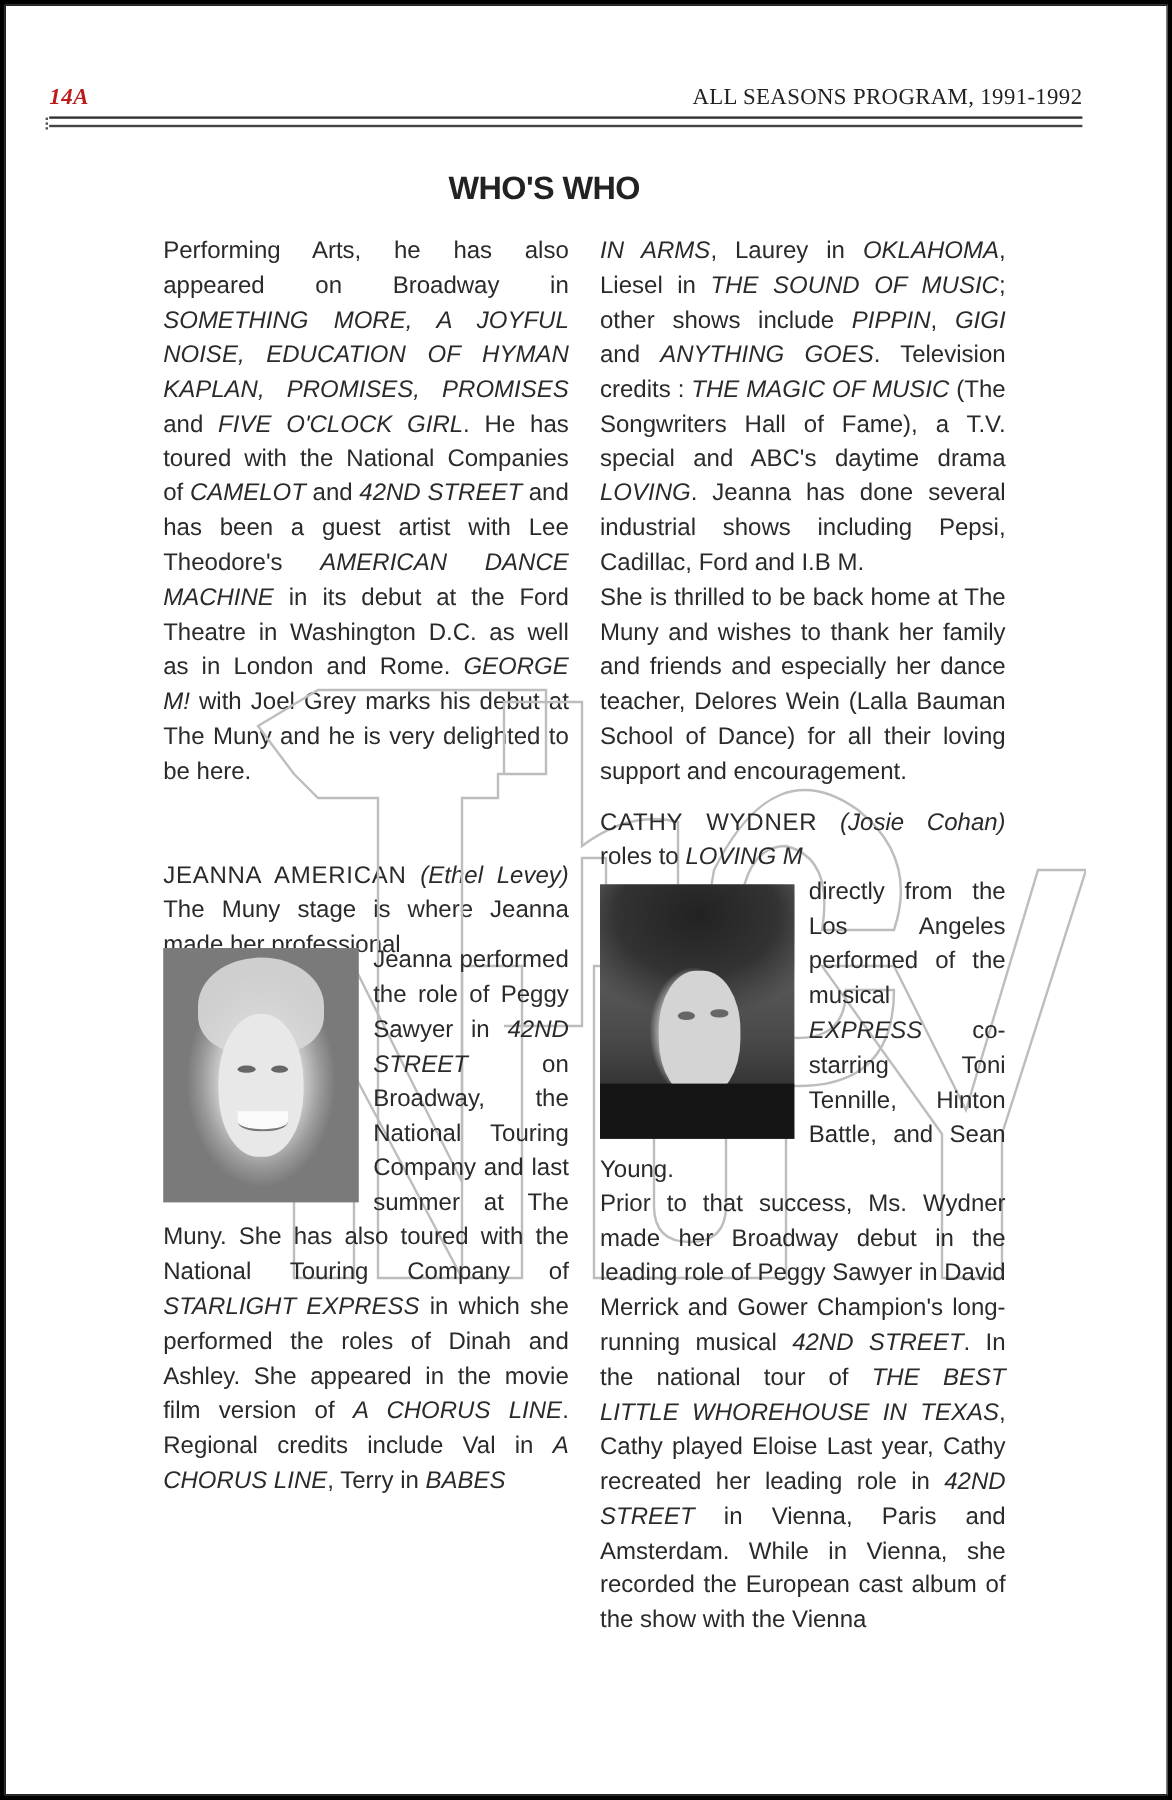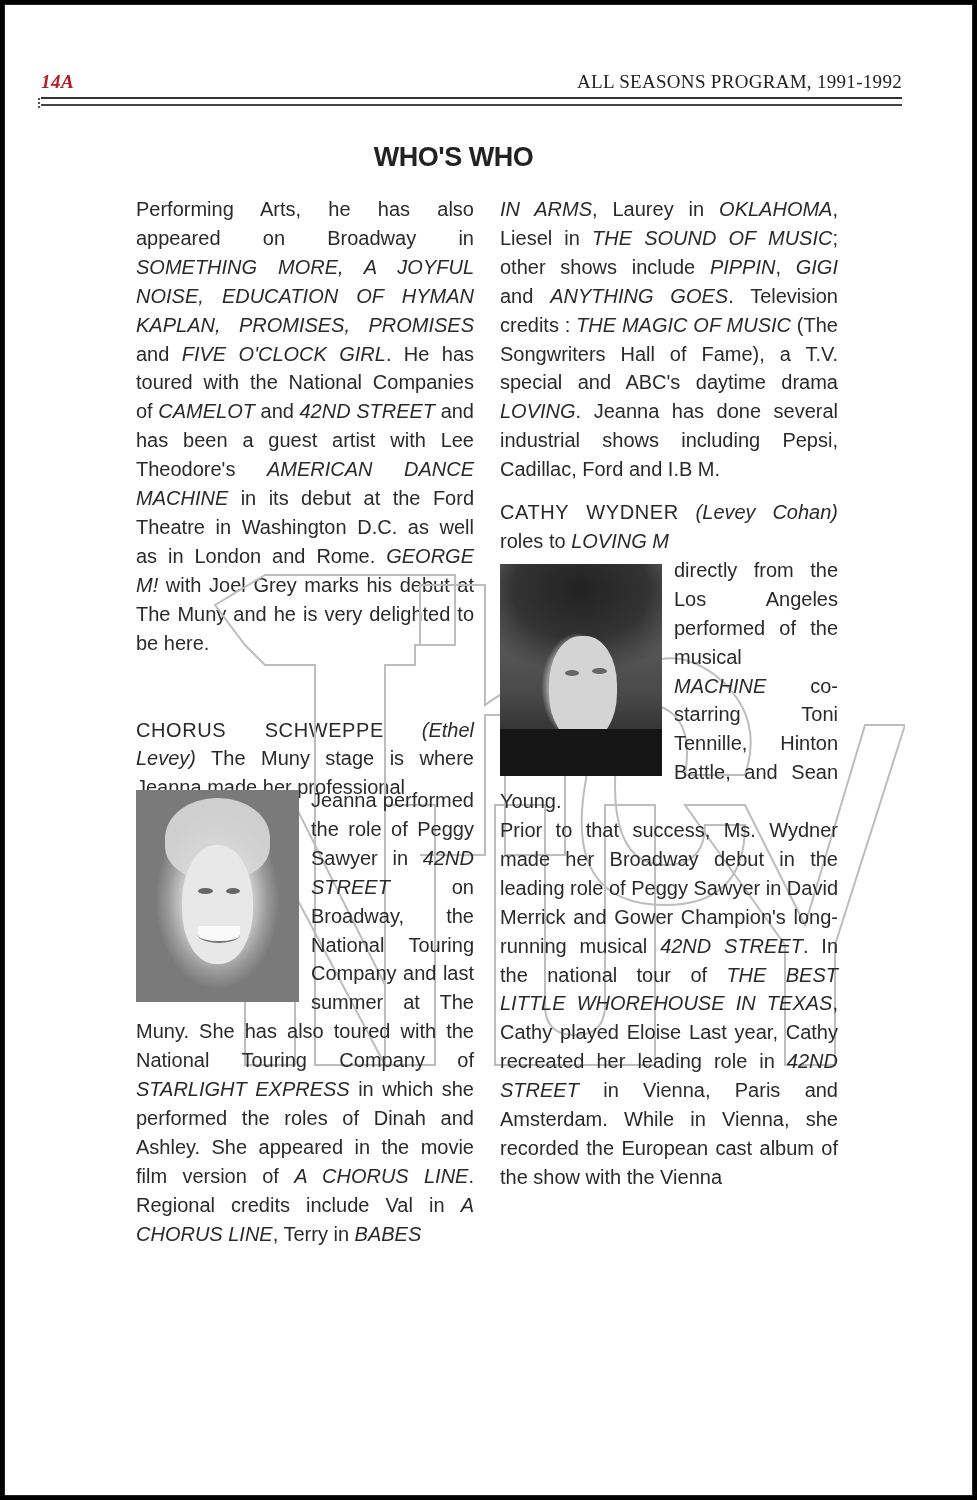--- a/index.html
+++ b/index.html
@@ -62,21 +62,21 @@
 
   <div class="col left">
     <p class="p">
       <span>Performing Arts, he has also appeared on Broadway in </span><i>SOMETHING MORE, A JOYFUL NOISE, EDUCATION OF HYMAN KAPLAN, PROMISES, PROMISES</i><span> and </span><i>FIVE O'CLOCK GIRL</i><span>. He has toured with the National Companies of </span><i>CAMELOT</i><span> and </span><i>42ND STREET</i><span> and has been a guest artist with Lee Theodore's </span><i>AMERICAN DANCE MACHINE</i><span> in its debut at the Ford Theatre in Washington D.C. as well as in London and Rome. </span><i>GEORGE M!</i><span> with Joel Grey marks his debut at The Muny and he is very delighted to be here.</span>
     </p>
 
     <div style="height:58px"></div>
 
     <div class="clearfix">
       <p class="p">
-        <span class="name">CHORUS SCHWEPPE</span>
+        <span class="name">JEANNA AMERICAN</span>
         <i>(Ethel Levey)</i>
         The Muny stage is where Jeanna made her professional
       </p>
     </div>
   </div>
 
   <div class="watermark">
     <svg width="720" height="520" viewBox="0 0 720 520" fill="none" stroke="#bdbdbd" stroke-width="2">
       <path d="M30 40 L80 10 L270 10 L270 80 L230 80 L230 100 L200 100 L200 500 L130 500 L130 100 L80 100 L60 80 Z"></path>
       <path d="M235 80 L235 20 L300 20 L300 140 Q340 110 380 120 L380 290 L320 290 L320 150 L300 150 L300 290 L235 290"></path>
@@ -97,36 +97,39 @@
     </div>
     <p class="p">
       <span>Jeanna performed the role of Peggy Sawyer in </span><i>42ND STREET</i><span> on Broadway, the National Touring Company and last summer at The Muny. She has also toured with the National Touring Company of </span><i>STARLIGHT EXPRESS</i><span> in which she performed the roles of Dinah and Ashley. She appeared in the movie film version of </span><i>A CHORUS LINE</i><span>. Regional credits include Val in </span><i>A CHORUS LINE</i><span>, Terry in </span><i>BABES</i>
     </p>
   </div>
 
   <div class="col right">
     <p class="p">
       <i>IN ARMS</i><span>, Laurey in </span><i>OKLAHOMA</i><span>, Liesel in </span><i>THE SOUND OF MUSIC</i><span>; other shows include </span><i>PIPPIN</i><span>, </span><i>GIGI</i><span> and </span><i>ANYTHING GOES</i><span>. Television credits : </span><i>THE MAGIC OF MUSIC</i><span> (The Songwriters Hall of Fame), a T.V. special and ABC's daytime drama </span><i>LOVING</i><span>. Jeanna has done several industrial shows including Pepsi, Cadillac, Ford and I.B M.</span>
     </p>
+    <p class="p">
+      <span>She is thrilled to be back home at The Muny and wishes to thank her family and friends and especially her dance teacher, Delores Wein (Lalla Bauman School of Dance) for all their loving support and encouragement.</span>
+    </p>
 
     <div style="height:14px"></div>
 
     <div class="clearfix">
       <p class="p">
         <span class="name">CATHY WYDNER</span>
-        <i>(Levey Cohan)</i><span> roles to </span><i>LOVING M</i>
+        <i>(Josie Cohan)</i><span> roles to </span><i>LOVING M</i>
       </p>
       <div class="photo cathy" title="Headshot of Cathy Wydner">
         <div class="cface"></div>
         <div class="eye" style="left:40%;top:50%"></div>
         <div class="eye" style="left:57%;top:49%"></div>
         <div class="cshoulder"></div>
       </div>
       <p class="p">
-        <span> directly from the Los Angeles performed of the musical </span><i>MACHINE</i><span> co-starring Toni Tennille, Hinton Battle, and Sean Young.</span>
+        <span> directly from the Los Angeles performed of the musical </span><i>EXPRESS</i><span> co-starring Toni Tennille, Hinton Battle, and Sean Young.</span>
       </p>
     </div>
     <p class="p">
       <span>Prior to that success, Ms. Wydner made her Broadway debut in the leading role of Peggy Sawyer in David Merrick and Gower Champion's long-running musical </span><i>42ND STREET</i><span>. In the national tour of </span><i>THE BEST LITTLE WHOREHOUSE IN TEXAS</i><span>, Cathy played Eloise Last year, Cathy recreated her leading role in </span><i>42ND STREET</i><span> in Vienna, Paris and Amsterdam. While in Vienna, she recorded the European cast album of the show with the Vienna</span>
     </p>
   </div>
 
 </div>
 
 </body></html>

